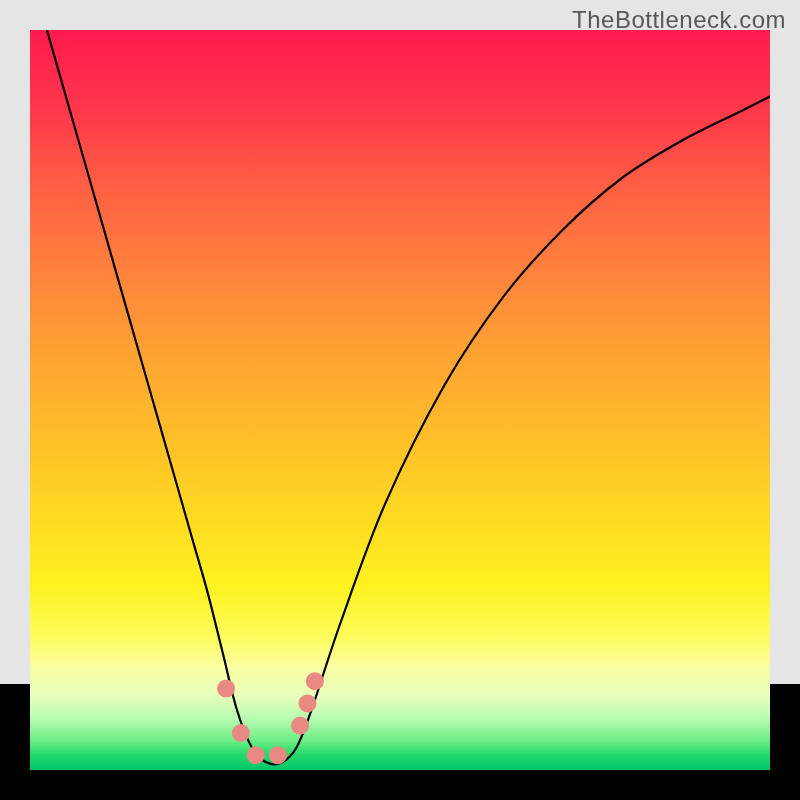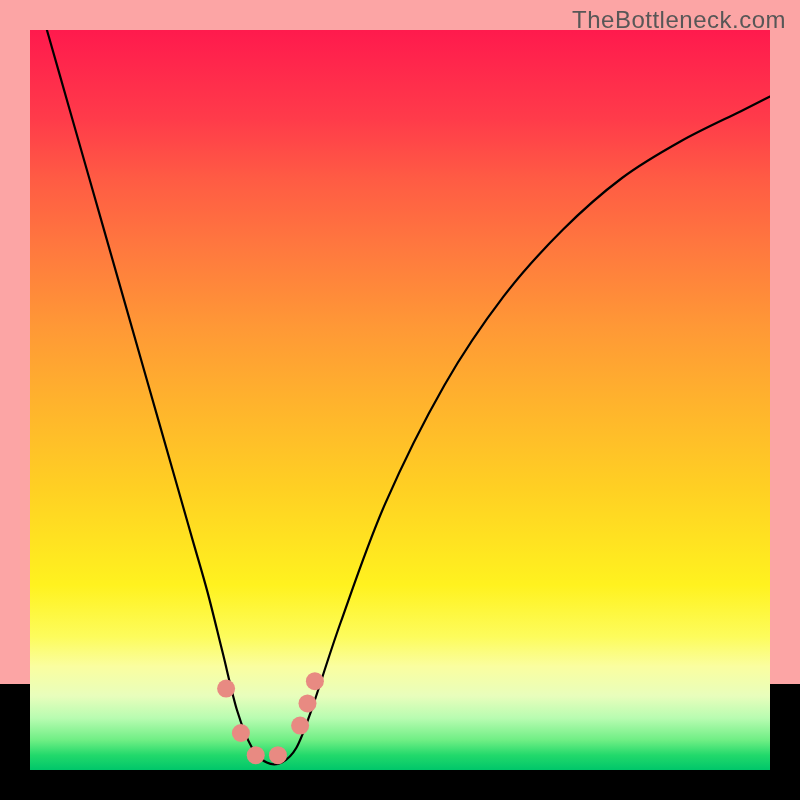--- a/index.html
+++ b/index.html
@@ -7,21 +7,21 @@
     padding: 0;
     width: 800px;
     height: 800px;
     background: #000;
     overflow: hidden;
   }
   .outer {
     position: relative;
     width: 800px;
     height: 684px;
-    background: #fca5a5;
+    background: #e5e5e5;
   }
   .watermark {
     position: absolute;
     top: 6px;
     right: 14px;
     font-family: Arial, Helvetica, sans-serif;
     font-size: 24px;
     color: #575757;
     letter-spacing: 0.5px;
     z-index: 3;

